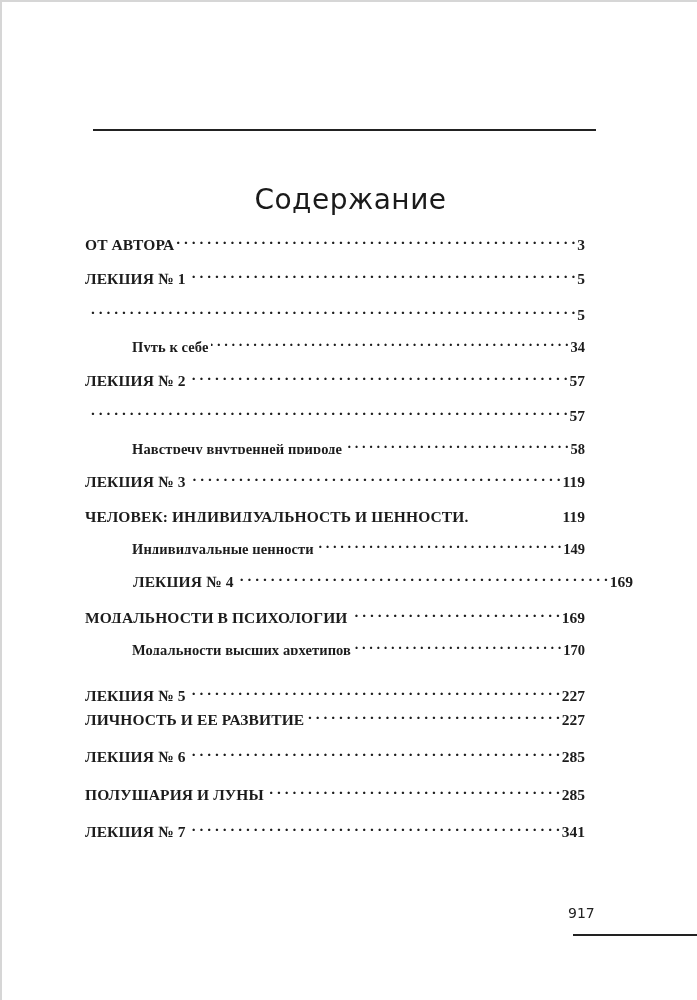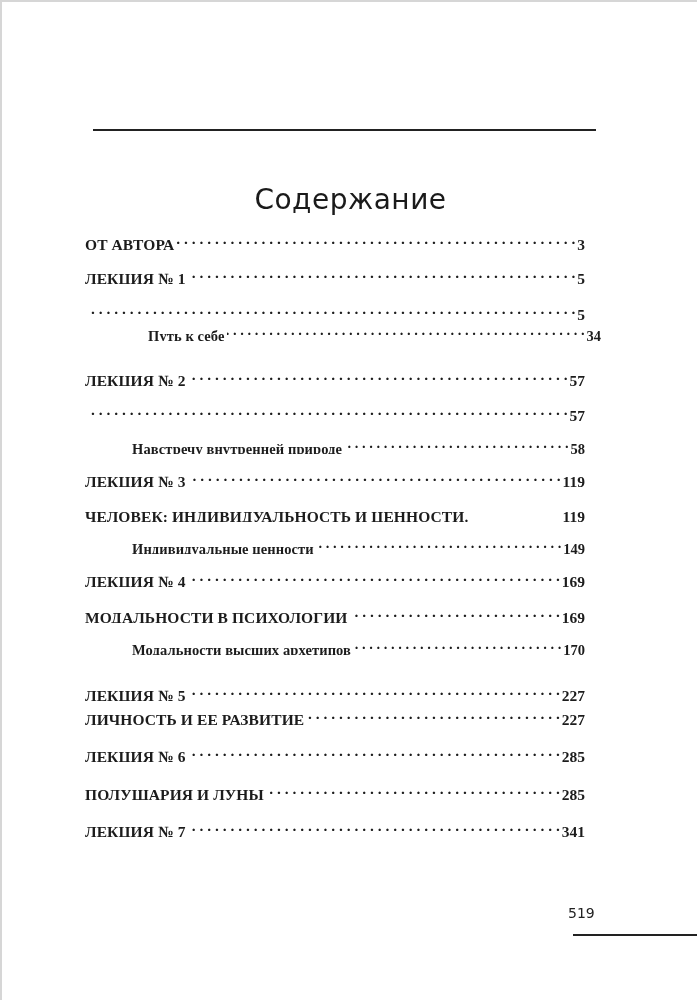--- a/index.html
+++ b/index.html
@@ -119,21 +119,21 @@
   </div>
   <div class="entry" style="top:260px;">
     <span class="label">ЛЕКЦИЯ № 1</span>
     <span class="leader"></span>
     <span class="page">5</span>
   </div>
   <div class="entry" style="top:296px;">
     <span class="leader"></span>
     <span class="page">5</span>
   </div>
-  <div class="entry sub" style="top:317px;margin-left:16px;">
+  <div class="entry sub" style="top:328px;">
     <span class="label">Путь к себе</span>
     <span class="leader"></span>
     <span class="page">34</span>
   </div>
   <div class="entry" style="top:362px;">
     <span class="label">ЛЕКЦИЯ № 2</span>
     <span class="leader"></span>
     <span class="page">57</span>
   </div>
   <div class="entry" style="top:397px;">
@@ -153,21 +153,21 @@
   <div class="entry" style="top:498px;">
     <span class="label">ЧЕЛОВЕК: ИНДИВИДУАЛЬНОСТЬ И ЦЕННОСТИ.</span>
     <span class="leader" style="visibility:hidden;"></span>
     <span class="page">119</span>
   </div>
   <div class="entry sub" style="top:530px;">
     <span class="label">Индивидуальные ценности</span>
     <span class="leader"></span>
     <span class="page">149</span>
   </div>
-  <div class="entry" style="top:563px;">
+  <div class="entry" style="top:563px;margin-left:48px;">
     <span class="label">ЛЕКЦИЯ № 4</span>
     <span class="leader"></span>
     <span class="page">169</span>
   </div>
   <div class="entry" style="top:599px;">
     <span class="label">МОДАЛЬНОСТИ В ПСИХОЛОГИИ</span>
     <span class="leader"></span>
     <span class="page">169</span>
   </div>
   <div class="entry sub" style="top:631px;">
@@ -195,14 +195,14 @@
     <span class="leader"></span>
     <span class="page">285</span>
   </div>
   <div class="entry" style="top:813px;">
     <span class="label">ЛЕКЦИЯ № 7</span>
     <span class="leader"></span>
     <span class="page">341</span>
   </div>
 </div>
 
-<div class="page-number">519</div>
+<div class="page-number">917</div>
 <div class="bottom-rule"></div>
 
 </body></html>

